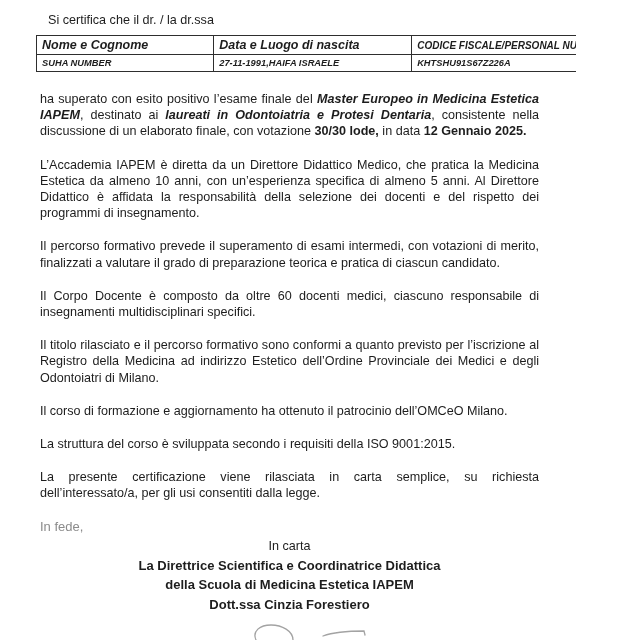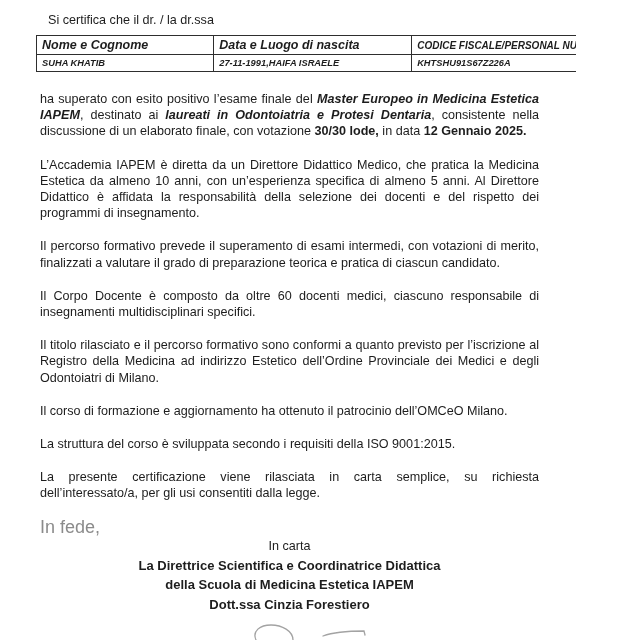--- a/index.html
+++ b/index.html
@@ -19,21 +19,21 @@
   table.cert .drow td { height:16px; font-weight:bold; font-style:italic; font-size:9.3px; }
   .c1 { width:172px; } .c2 { width:192px; } .c3 { width:190px; }
 
   p.body-par { margin:0 0 17px 0; font-size:12.6px; line-height:16.2px; text-align:justify; }
   p.first { margin-top:19px; }
   p.mt4 { margin-top:0; }
   p.mt6 { margin-top:6px; }
   .bi { font-weight:bold; font-style:italic; }
   .b  { font-weight:bold; }
 
-  .infede-left { margin:7px 0 0 0; font-size:18px; line-height:16px; color:#8b8b8b; }
+  .infede-left { margin:7px 0 0 0; font-size:13px; line-height:16px; color:#8b8b8b; }
   .center-block { text-align:center; }
   .infede-center { margin-top:3px; font-size:12.6px; line-height:16px; }
   .bold-line { font-weight:bold; font-size:13px; line-height:16px; margin-top:4px; }
   .bold-line + .bold-line { margin-top:3.5px; }
 
   .signature { position:absolute; left:250px; top:623px; width:145px; height:17px; }
   .signature svg { display:block; }
 </style>
 </head>
 <body>
@@ -49,21 +49,21 @@
           <col class="c2">
           <col class="c3">
         </colgroup>
       <tbody>
         <tr class="hrow">
           <td>Nome e Cognome</td>
           <td>Data e Luogo di nascita</td>
           <td class="small">CODICE FISCALE/PERSONAL NUMBER</td>
         </tr>
         <tr class="drow">
-          <td>SUHA KHATIB</td>
+          <td>SUHA NUMBER</td>
           <td>27-11-1991,HAIFA ISRAELE</td>
           <td>KHTSHU91S67Z226A</td>
         </tr>
       </tbody>
     </table>
 
     <p class="body-par first"><span>ha superato con esito positivo l’esame finale del </span><span class="bi">Master Europeo in Medicina Estetica IAPEM</span><span>, destinato ai </span><span class="bi">laureati in Odontoiatria e Protesi Dentaria</span><span>, consistente nella discussione di un elaborato finale, con votazione </span><span class="b">30/30 lode,</span><span> in data </span><span class="b">12 Gennaio 2025.</span></p>
 
     <p class="body-par">L’Accademia IAPEM è diretta da un Direttore Didattico Medico, che pratica la Medicina Estetica da almeno 10 anni, con un’esperienza specifica di almeno 5 anni. Al Direttore Didattico è affidata la responsabilità della selezione dei docenti e del rispetto dei programmi di insegnamento.</p>
 

